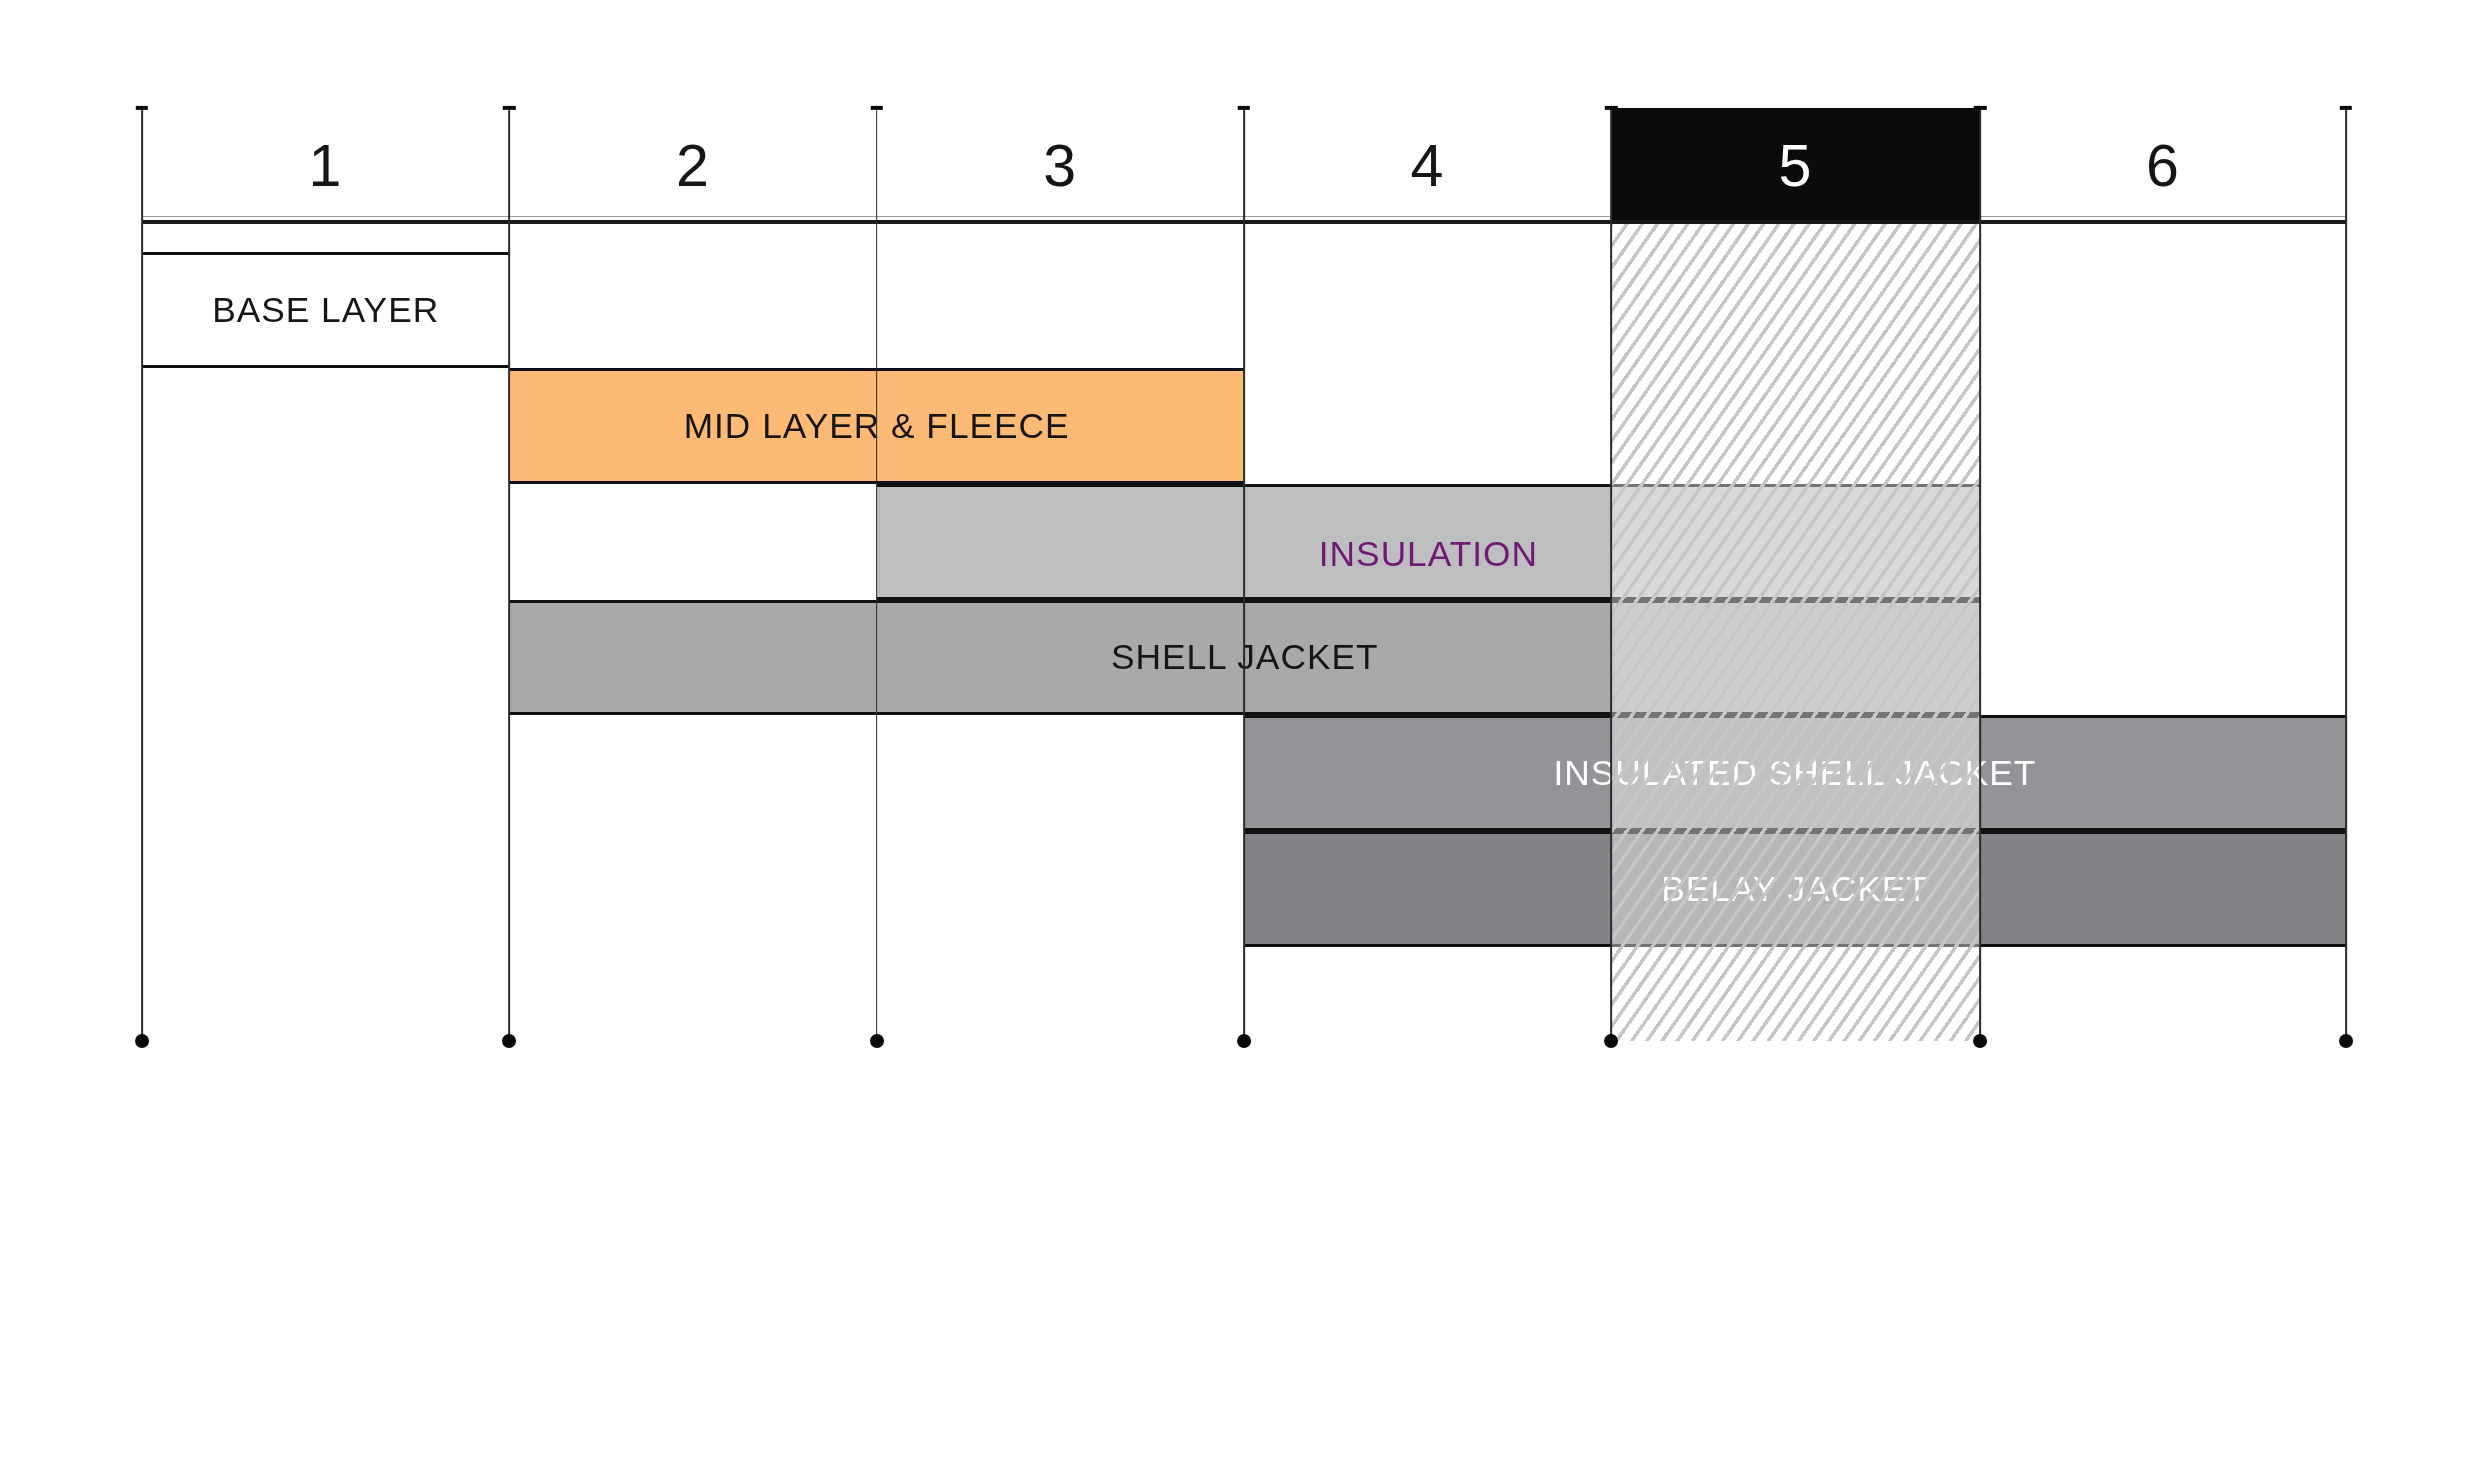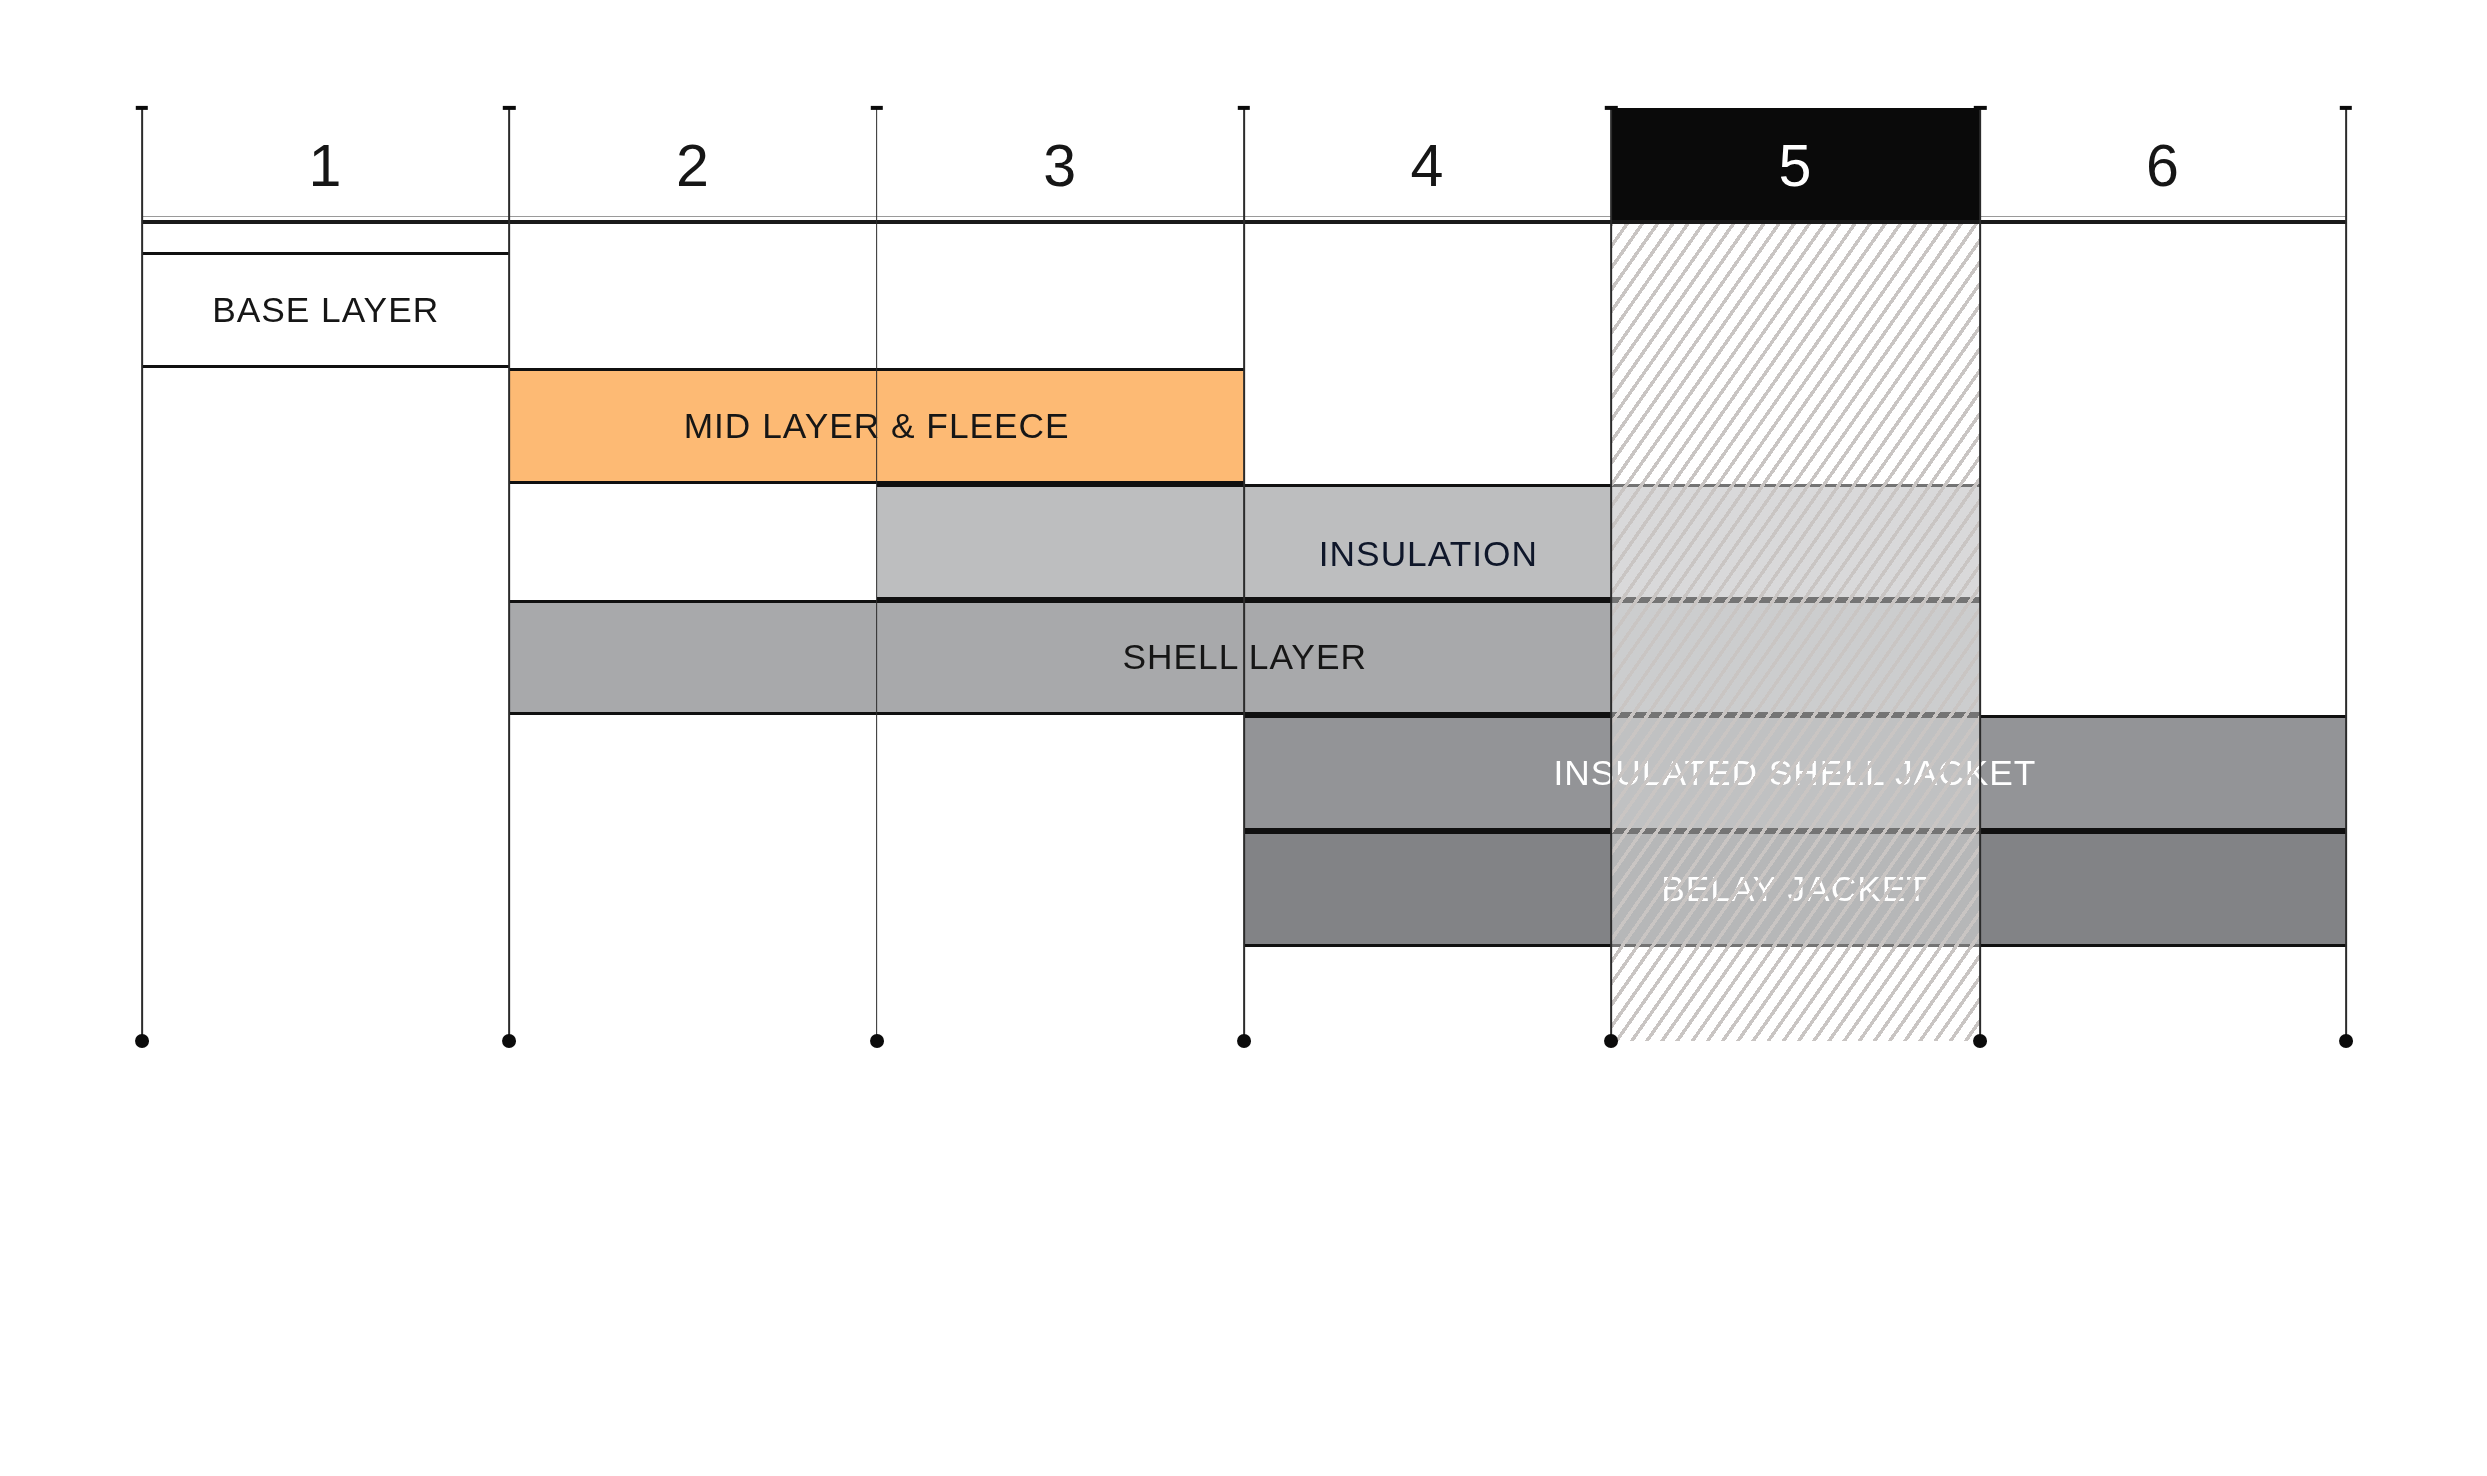--- a/index.html
+++ b/index.html
@@ -107,24 +107,24 @@
       <div class="zone-cell" style="left: 79.62%; width: 14.71%; color: rgb(22, 22, 22);">6</div>
     </div>
   <div id="bars-layer">
       <div class="bar" style="left: 5.71%; width: 14.77%; top: 20.61%; height: 9.475%; background: rgb(255, 255, 255); border-color: rgb(16, 16, 16);">
         <span class="bar-label" style="color: rgb(22, 22, 22);">BASE LAYER</span>
       </div>
       <div class="bar" style="left: 20.48%; width: 29.54%; top: 30.085%; height: 9.475%; background: #fdba74; border-color: rgb(16, 16, 16);">
         <span class="bar-label" style="color: rgb(22, 22, 22);">MID LAYER &amp; FLEECE</span>
       </div>
       <div class="bar" style="left: 35.25%; width: 44.37%; top: 39.56%; height: 9.475%; background: rgb(189, 190, 191); border-color: rgb(16, 16, 16);">
-        <span class="bar-label" style="color: #0f172a; margin-top: 24px;">INSULATION</span>
+        <span class="bar-label" style="color: #701a75; margin-top: 24px;">INSULATION</span>
       </div>
       <div class="bar" style="left: 20.48%; width: 59.14%; top: 49.035%; height: 9.475%; background: rgb(168, 169, 171); border-color: rgb(16, 16, 16);">
-        <span class="bar-label" style="color: rgb(22, 22, 22);">SHELL LAYER</span>
+        <span class="bar-label" style="color: rgb(22, 22, 22);">SHELL JACKET</span>
       </div>
       <div class="bar" style="left: 50.02%; width: 44.31%; top: 58.51%; height: 9.475%; background: rgb(147, 148, 151); border-color: rgb(16, 16, 16);">
         <span class="bar-label" style="color: rgb(255, 255, 255);">INSULATED SHELL JACKET</span>
       </div>
       <div class="bar" style="left: 50.02%; width: 44.31%; top: 67.985%; height: 9.475%; background: rgb(130, 131, 134); border-color: rgb(16, 16, 16);">
         <span class="bar-label" style="color: rgb(255, 255, 255);">BELAY JACKET</span>
       </div>
     </div>
   <div id="hatch-layer">
       <div class="hatch" style="left: 64.78%; width: 14.84%; background-color: rgba(255, 255, 255, 0.42); background-image: repeating-linear-gradient(125deg, rgb(201, 197, 195) 0px, rgb(201, 197, 195) 0.14vw, rgba(0, 0, 0, 0) 0.14vw, rgba(0, 0, 0, 0) 0.5vw);"></div>

